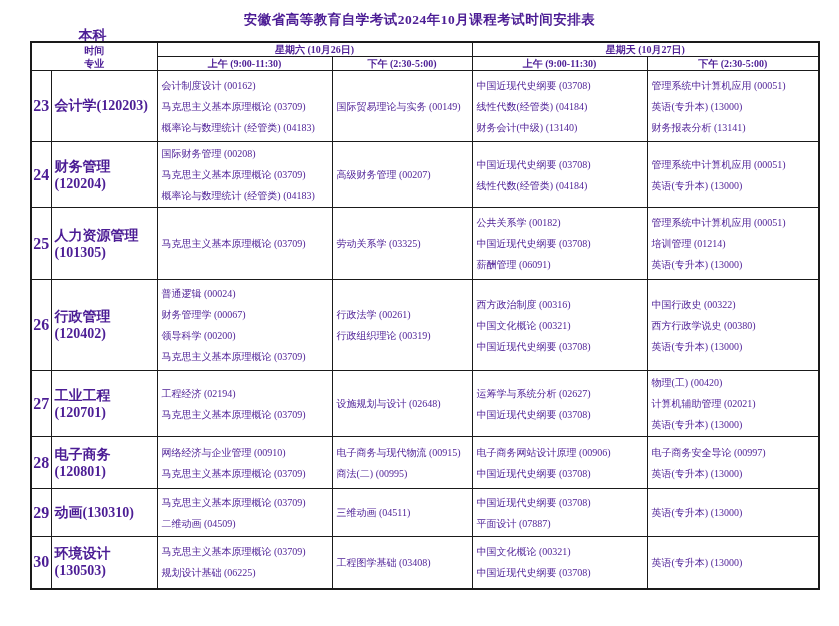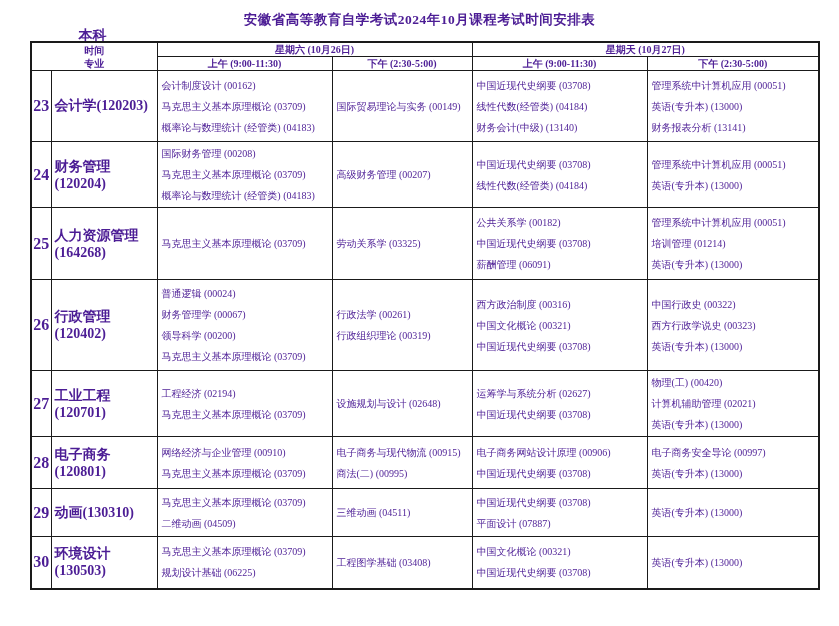--- a/index.html
+++ b/index.html
@@ -146,21 +146,21 @@
             <div class="course-line">中国近现代史纲要 (03708)</div>
             <div class="course-line">线性代数(经管类) (04184)</div>
           </td>
           <td class="courses">
             <div class="course-line">管理系统中计算机应用 (00051)</div>
             <div class="course-line">英语(专升本) (13000)</div>
           </td>
         </tr>
         <tr style="height: 72px;">
           <td class="no">25</td>
-          <td class="major">人力资源管理(164268)</td>
+          <td class="major">人力资源管理(101305)</td>
           <td class="courses">
             <div class="course-line">马克思主义基本原理概论 (03709)</div>
           </td>
           <td class="courses">
             <div class="course-line">劳动关系学 (03325)</div>
           </td>
           <td class="courses">
             <div class="course-line">公共关系学 (00182)</div>
             <div class="course-line">中国近现代史纲要 (03708)</div>
             <div class="course-line">薪酬管理 (06091)</div>
@@ -184,21 +184,21 @@
             <div class="course-line">行政法学 (00261)</div>
             <div class="course-line">行政组织理论 (00319)</div>
           </td>
           <td class="courses">
             <div class="course-line">西方政治制度 (00316)</div>
             <div class="course-line">中国文化概论 (00321)</div>
             <div class="course-line">中国近现代史纲要 (03708)</div>
           </td>
           <td class="courses">
             <div class="course-line">中国行政史 (00322)</div>
-            <div class="course-line">西方行政学说史 (00323)</div>
+            <div class="course-line">西方行政学说史 (00380)</div>
             <div class="course-line">英语(专升本) (13000)</div>
           </td>
         </tr>
         <tr style="height: 65px;">
           <td class="no">27</td>
           <td class="major">工业工程(120701)</td>
           <td class="courses">
             <div class="course-line">工程经济 (02194)</div>
             <div class="course-line">马克思主义基本原理概论 (03709)</div>
           </td>

